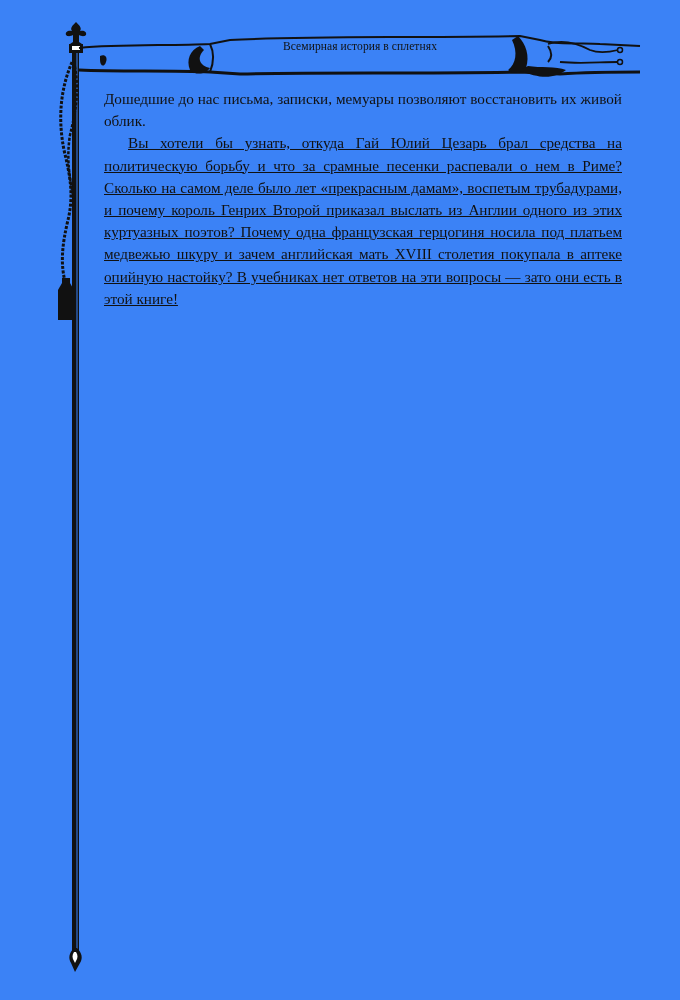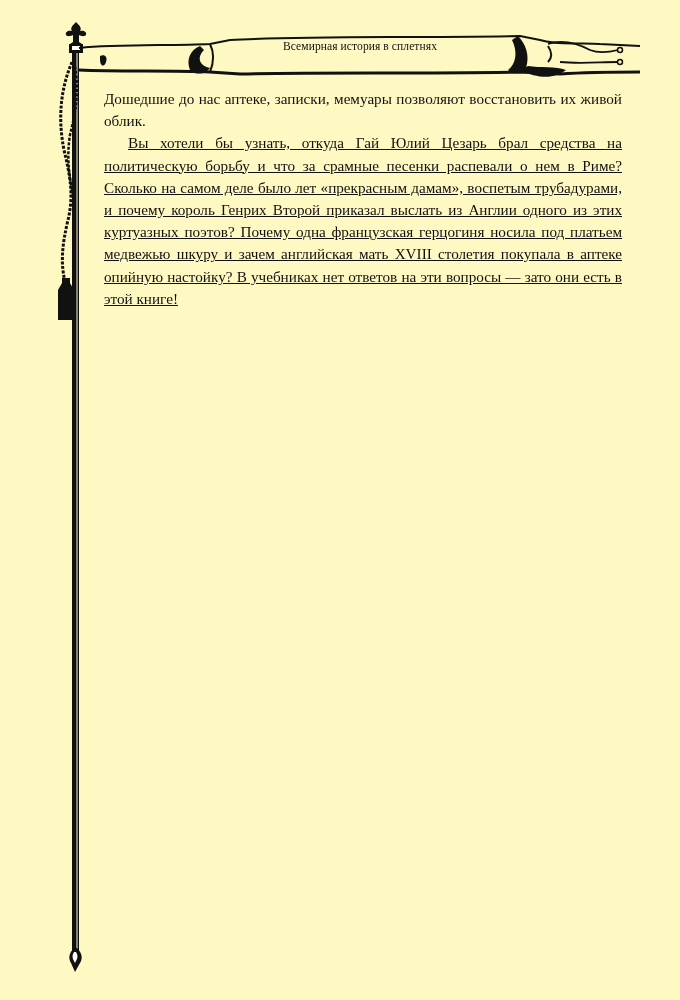--- a/index.html
+++ b/index.html
@@ -1,17 +1,17 @@
 <!DOCTYPE html>
 <html><head>
 <meta charset="utf-8">
 <style>
   html, body { margin: 0; padding: 0; background: #ffffff; }
   body { width: 680px; height: 1000px; position: relative; overflow: hidden; font-family: "Liberation Serif", serif; color: #111; }
-  .page { position: absolute; left: 0; top: 0; width: 680px; height: 1000px; background: #fef9c3; }
+  .page { position: absolute; left: 0; top: 0; width: 680px; height: 1000px; background: #3b82f6; }
   .ornament { position: absolute; left: 0; top: 0; width: 680px; height: 1000px; }
   .header-title { position: absolute; left: 250px; top: 40px; width: 220px; text-align: center; font-size: 11.5px; letter-spacing: 0.1px; color: #111; }
   .body-text { position: absolute; left: 104px; top: 88px; width: 518px; font-size: 15.2px; line-height: 22.2px; text-align: justify; color: #111; }
   .body-text p { margin: 0; }
   .body-text p.indent { text-indent: 24px; text-decoration: underline; }
 </style>
 </head>
 <body>
 
 <div class="page">
@@ -46,17 +46,17 @@
     <path d="M548 44 C560 40 575 42 590 50 C600 54 610 52 618 50" fill="none" stroke="#111" stroke-width="1.8"></path>
     <path d="M560 62 C580 64 600 62 618 62" fill="none" stroke="#111" stroke-width="1.8"></path>
     <circle cx="620" cy="50" r="2.5" fill="none" stroke="#111" stroke-width="1.5"></circle>
     <circle cx="620" cy="62" r="2.5" fill="none" stroke="#111" stroke-width="1.5"></circle>
     <path d="M548 46 C552 52 552 58 548 62" fill="none" stroke="#111" stroke-width="2"></path>
   </svg>
 
   <div class="header-title">Всемирная история в сплетнях</div>
 
   <div class="body-text">
-    <p>Дошедшие до нас аптеке, записки, мемуары позволяют восстановить их живой облик.</p>
+    <p>Дошедшие до нас письма, записки, мемуары позволяют восстановить их живой облик.</p>
     <p class="indent">Вы хотели бы узнать, откуда Гай Юлий Цезарь брал средства на политическую борьбу и что за срамные песенки распевали о нем в Риме? Сколько на самом деле было лет «прекрасным дамам», воспетым трубадурами, и почему король Генрих Второй приказал выслать из Англии одного из этих куртуазных поэтов? Почему одна французская герцогиня носила под платьем медвежью шкуру и зачем английская мать XVIII столетия покупала в аптеке опийную настойку? В учебниках нет ответов на эти вопросы — зато они есть в этой книге!</p>
   </div>
 
 </div>
 
 </body></html>

